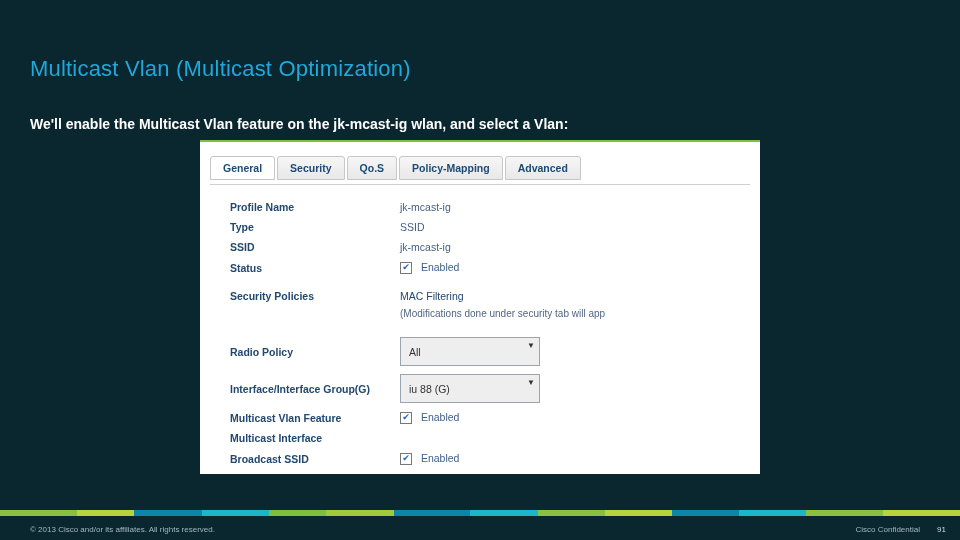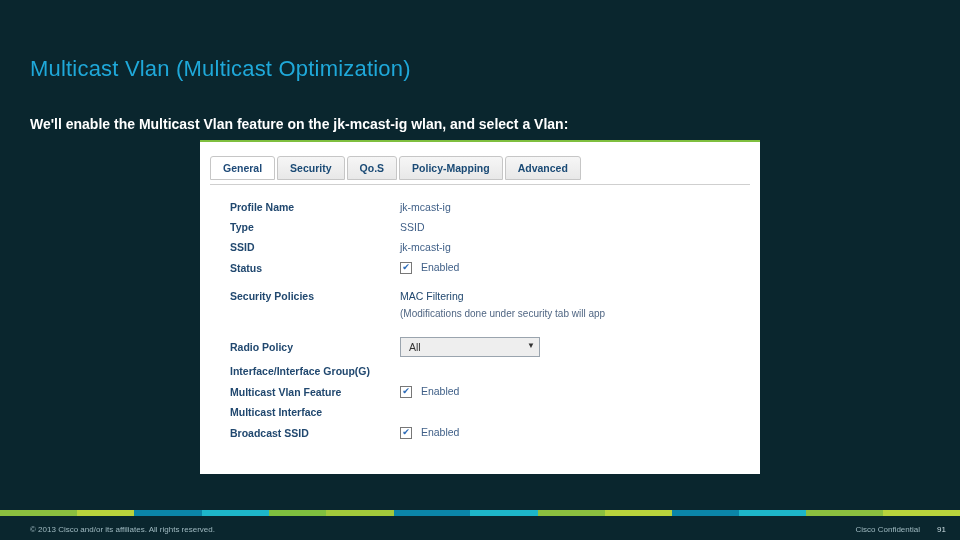--- a/index.html
+++ b/index.html
@@ -29,21 +29,21 @@
 
   .form { padding: 6px 30px 0; font-size: 10.5px; color: #26466e; }
   .row { display: flex; align-items: center; padding: 4px 0; }
   .row .label { width: 170px; color: #21486f; font-weight: 700; }
   .row .value { flex: 1; color: #406088; }
   .chk { width: 12px; height: 12px; border: 1px solid #777; background: #fff; display: inline-flex; align-items: center; justify-content: center; font-size: 10px; color: #2b6ab7; margin-right: 6px; }
   .chk::after { content: "✔"; font-size: 9px; color: #2b6ab7; position: relative; top: -1px; }
   .note { color: #506683; font-size: 10px; padding: 2px 0 6px 0; }
 
   .sel { appearance: none; -webkit-appearance: none; border: 1px solid #9aa4ae; background: #eee;
-    height: 20px; font-size: 10.5px; padding: 2px 22px 2px 8px; color: #333; position: relative; }
+    height: 29px; font-size: 10.5px; padding: 2px 22px 2px 8px; color: #333; position: relative; }
   .sel-wrap { position: relative; display: inline-block; }
   .sel-wrap::after { content: "▼"; position: absolute; right: 5px; top: 4px; font-size: 8px; color: #333; pointer-events: none; }
 
   
   .footer-bar { position: absolute; left: 0; right: 0; bottom: 24px; height: 6px;
     background: linear-gradient(90deg,
       #8bbf3f 0 8%, #b9d33c 8% 14%, #0b85a8 14% 21%, #1db6c9 21% 28%,
       #7fbf3f 28% 34%, #a2c93b 34% 41%, #0b85a8 41% 49%, #1db6c9 49% 56%,
       #8bbf3f 56% 63%, #b9d33c 63% 70%, #0b85a8 70% 77%, #1db6c9 77% 84%,
       #8bbf3f 84% 92%, #b9d33c 92% 100%); }
@@ -110,20 +110,27 @@
         <span class="sel-wrap">
           <select class="sel" style="width:140px">
             <option>All</option>
           </select>
         </span>
       </div>
     </div>
 
     <div class="row">
       <div class="label">Interface/Interface Group(G)</div>
+      <div class="value">
+        <span class="sel-wrap">
+          <select class="sel" style="width:140px">
+            <option>iu 88 (G)</option>
+          </select>
+        </span>
+      </div>
     </div>
 
     <div class="row">
       <div class="label">Multicast Vlan Feature</div>
       <div class="value">
         <span class="chk"></span>
         <span>Enabled</span>
       </div>
     </div>
 

